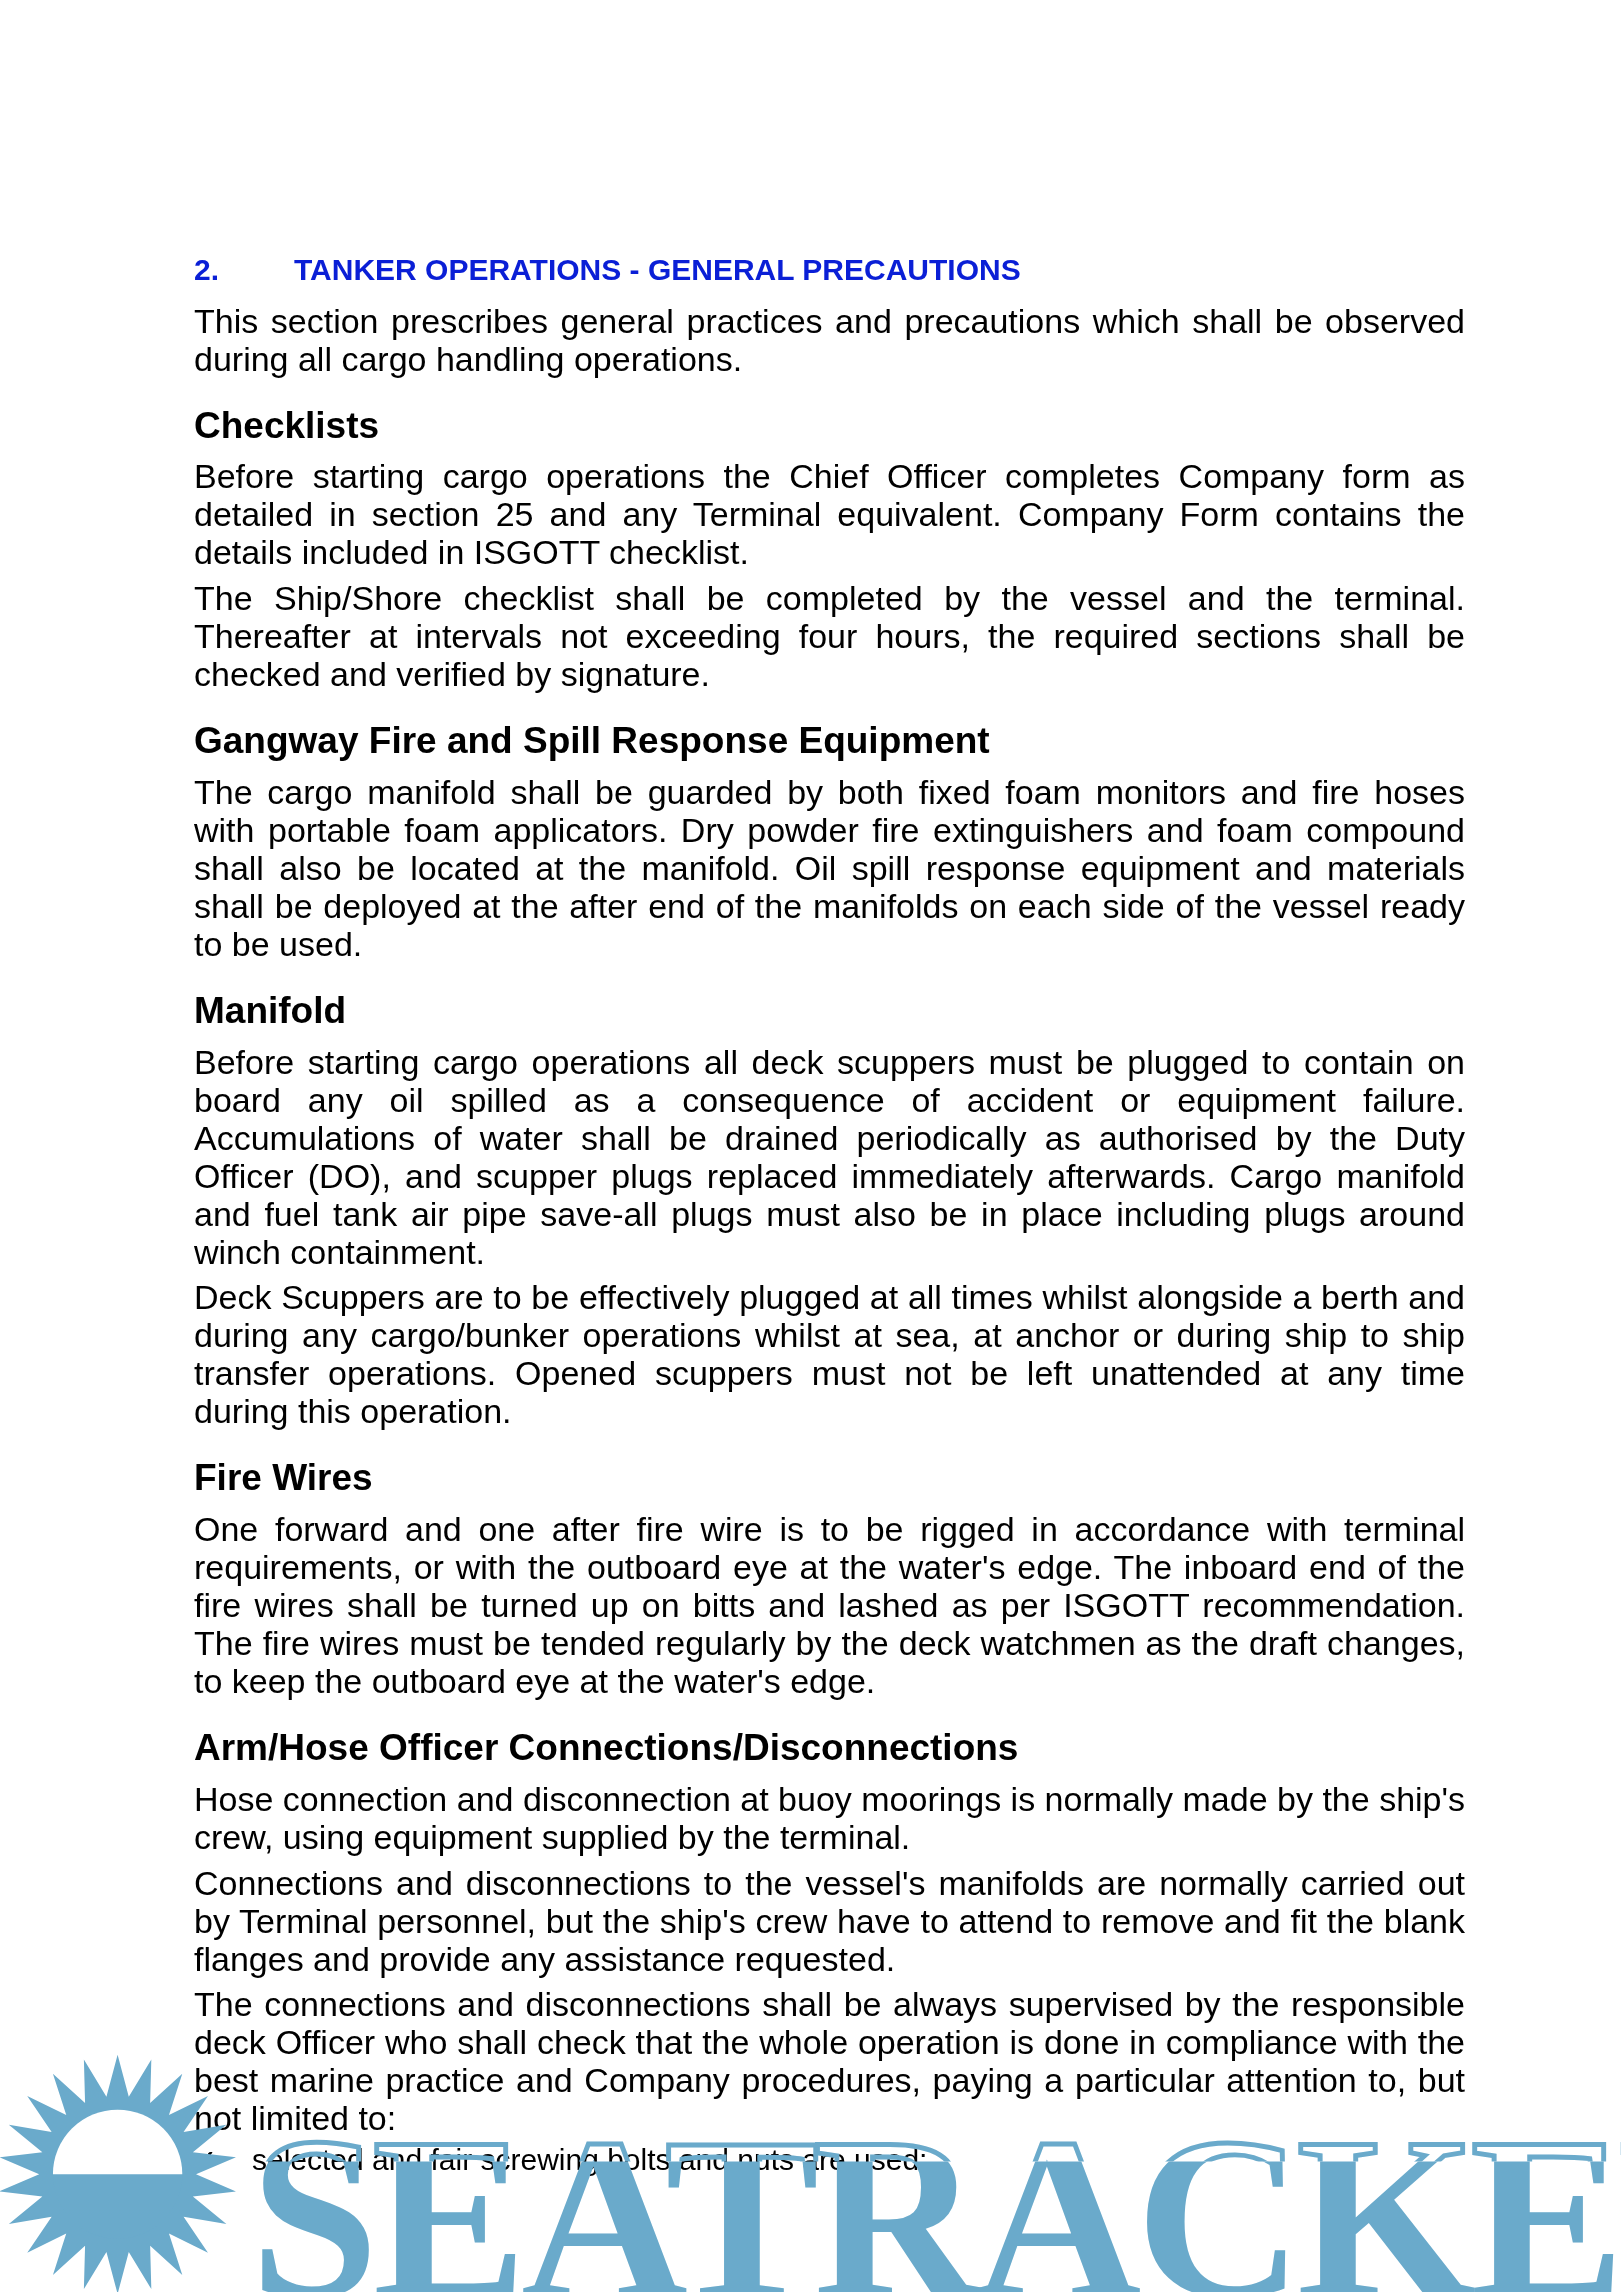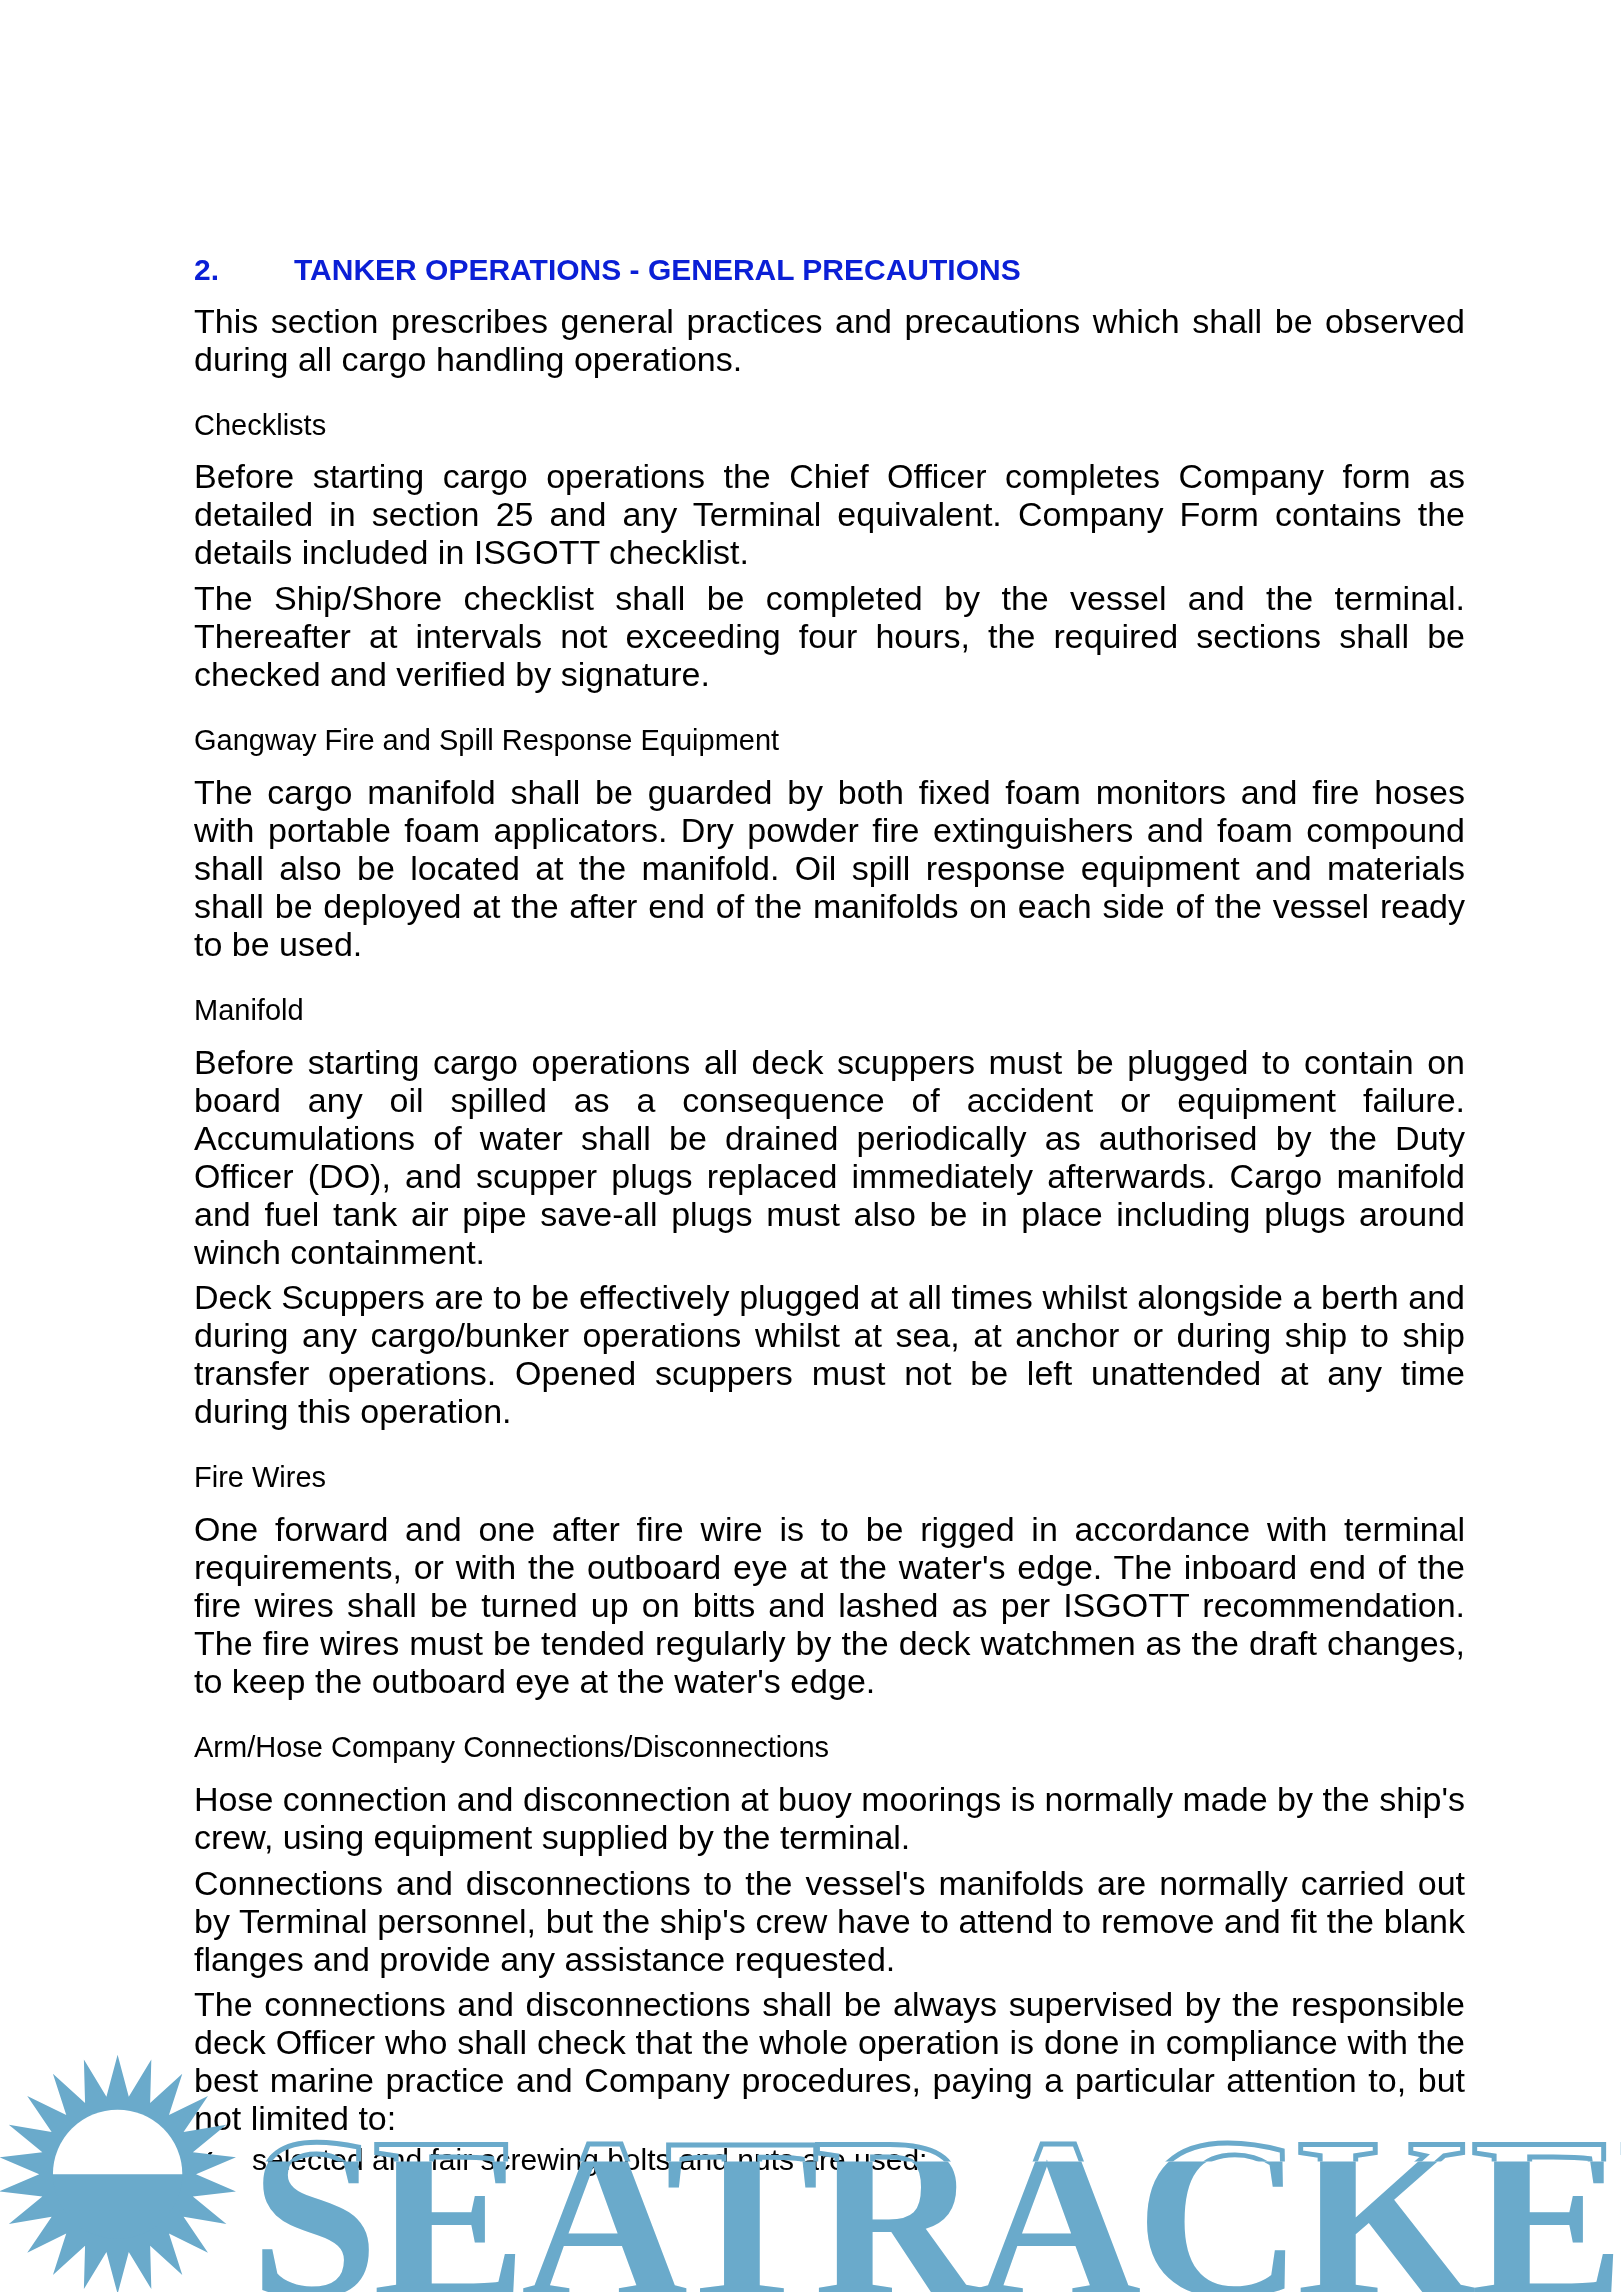--- a/index.html
+++ b/index.html
@@ -2,21 +2,21 @@
 <html><head>
 <meta charset="utf-8">
 <style>
   html, body { margin: 0; padding: 0; background: #ffffff; }
   body { width: 1621px; height: 2293px; position: relative; overflow: hidden;
          font-family: "Liberation Sans", sans-serif; color: #000; }
   .page { position: absolute; left: 194px; top: 251px; width: 1271px; }
   .section-title { font-weight: bold; color: #0a1fd6; font-size: 30px; line-height: 37px;
                    margin: 0 0 13.7px 0; display: flex; }
   .section-title .num { width: 100px; }
-  .subhead { font-weight: normal; font-size: 29px; line-height: 37px; margin: 29px 0 13.7px 0; }
+  .subhead { font-weight: bold; font-size: 37px; line-height: 37px; margin: 29px 0 13.7px 0; }
   p { font-size: 34px; line-height: 38px; margin: 0 0 7.8px 0; text-align: justify;
       text-align-last: left; }
   ul.checks { list-style: none; margin: 0; padding: 0; }
   ul.checks li { position: relative; padding-left: 58px; font-size: 30px; line-height: 37px; }
   ul.checks li .chk { position: absolute; left: 0; top: 0; font-family: "DejaVu Sans", sans-serif;
                       font-size: 27.4px; color: #000; }
   .wm { position: absolute; left: 0; top: 2039px; width: 1621px; height: 254px; pointer-events: none; }
   .wm-text { font-family: "Liberation Serif", serif; font-weight: bold; font-size: 236px;
              letter-spacing: -6px; }
 </style>
@@ -46,21 +46,21 @@
     <p>Before starting cargo operations all deck scuppers must be plugged to contain on board any oil spilled as a consequence of accident or equipment failure. Accumulations of water shall be drained periodically as authorised by the Duty Officer (DO), and scupper plugs replaced immediately afterwards. Cargo manifold and fuel tank air pipe save-all plugs must also be in place including plugs around winch containment.</p>
     <p>Deck Scuppers are to be effectively plugged at all times whilst alongside a berth and during any cargo/bunker operations whilst at sea, at anchor or during ship to ship transfer operations. Opened scuppers must not be left unattended at any time during this operation.</p>
   </div>
 
   <div>
     <div class="subhead">Fire Wires</div>
     <p>One forward and one after fire wire is to be rigged in accordance with terminal requirements, or with the outboard eye at the water's edge. The inboard end of the fire wires shall be turned up on bitts and lashed as per ISGOTT recommendation. The fire wires must be tended regularly by the deck watchmen as the draft changes, to keep the outboard eye at the water's edge.</p>
   </div>
 
   <div>
-    <div class="subhead">Arm/Hose Company Connections/Disconnections</div>
+    <div class="subhead">Arm/Hose Officer Connections/Disconnections</div>
     <p>Hose connection and disconnection at buoy moorings is normally made by the ship's crew, using equipment supplied by the terminal.</p>
     <p>Connections and disconnections to the vessel's manifolds are normally carried out by Terminal personnel, but the ship's crew have to attend to remove and fit the blank flanges and provide any assistance requested.</p>
     <p style="margin-bottom:4px">The connections and disconnections shall be always supervised by the responsible deck Officer who shall check that the whole operation is done in compliance with the best marine practice and Company procedures, paying a particular attention to, but not limited to:</p>
     <ul class="checks">
       <li>
         <span class="chk">✓</span>
       </li>
       <li>
         <span class="chk">✓</span>
         <span>selected and fair screwing bolts and nuts are used;</span>

